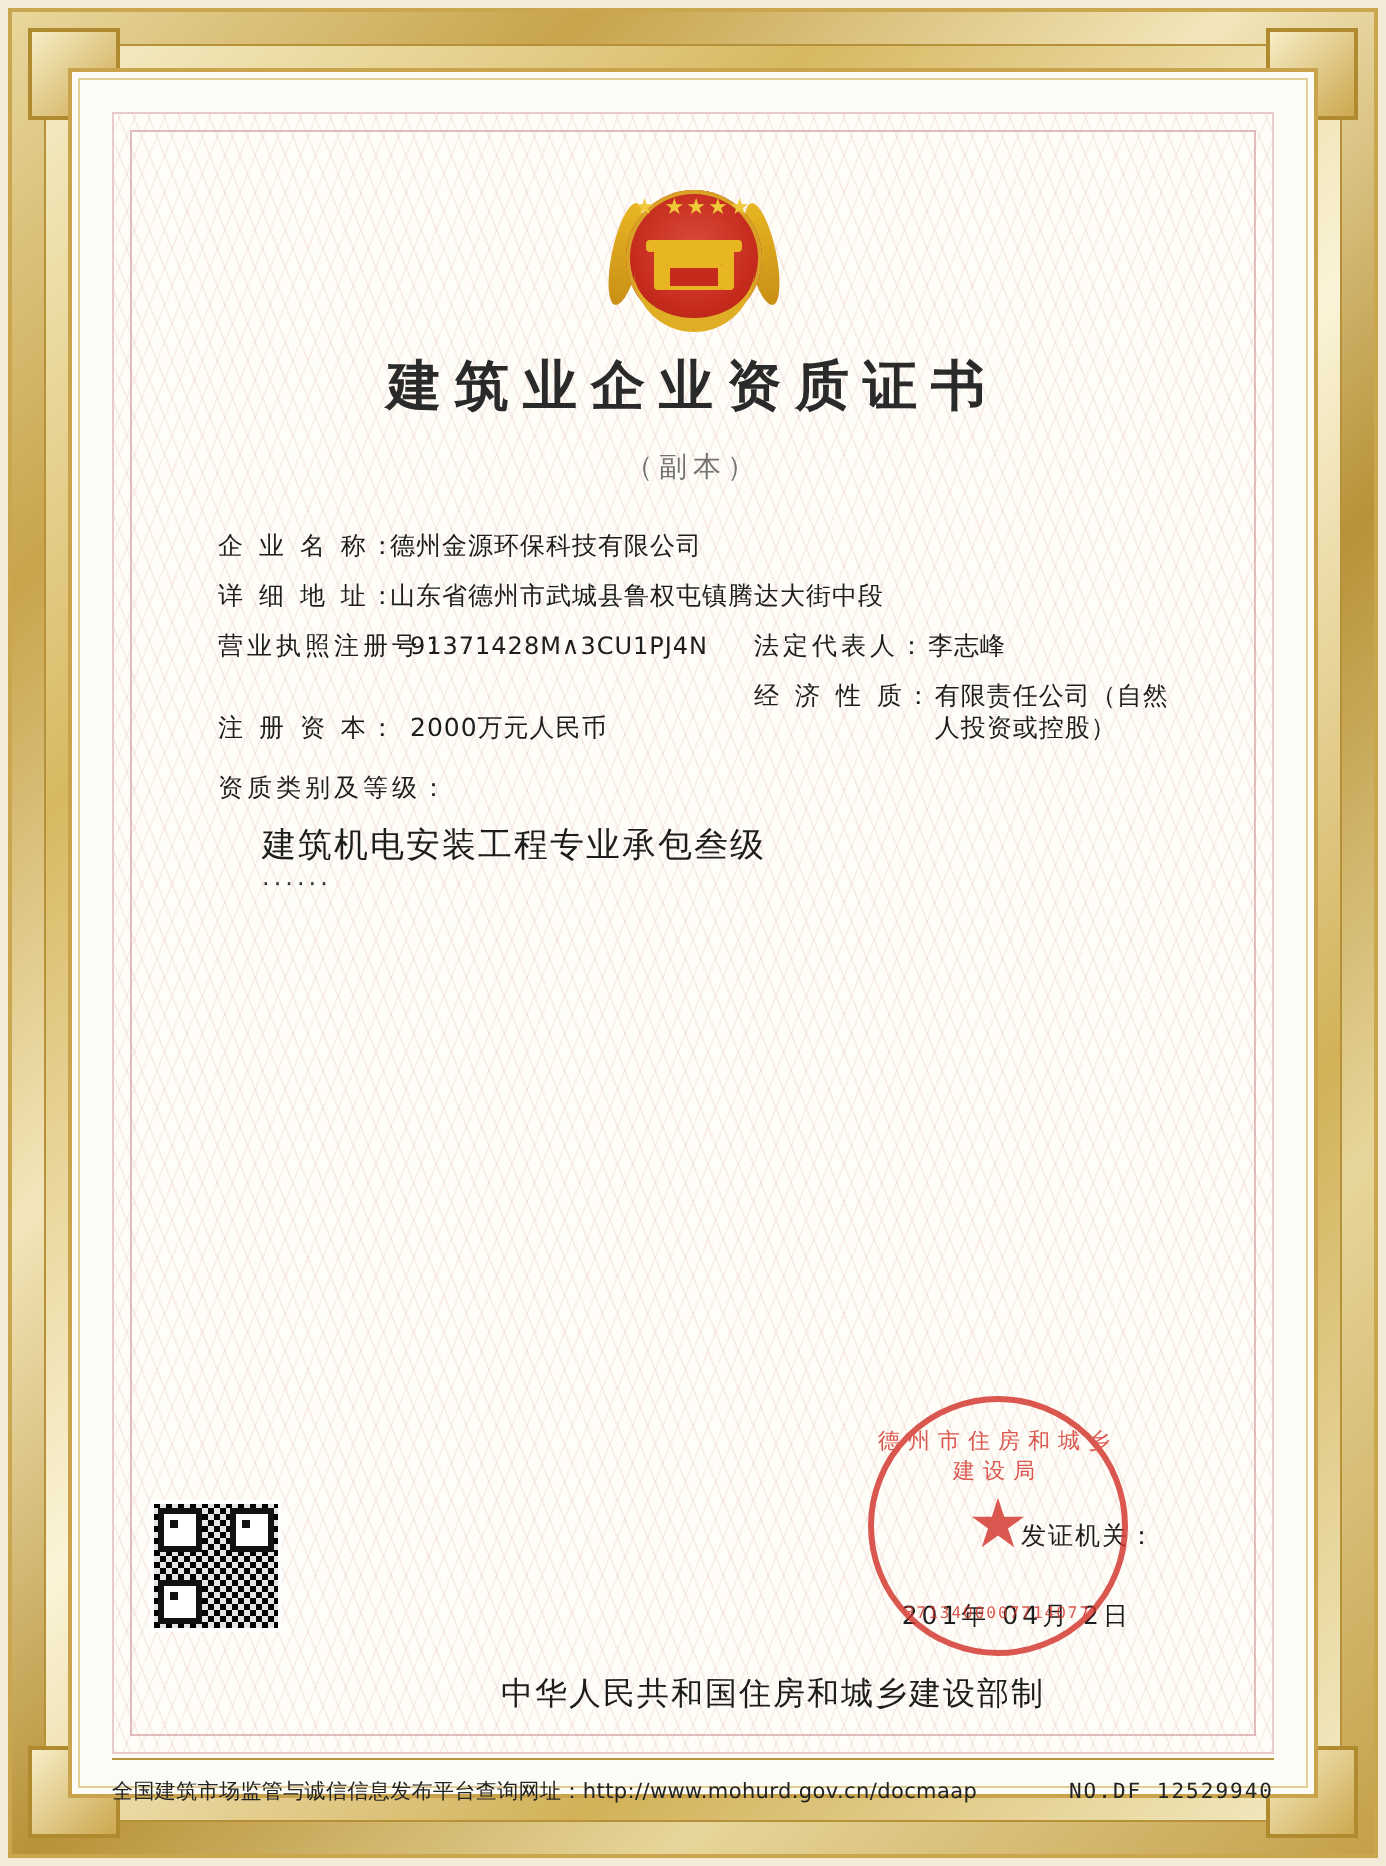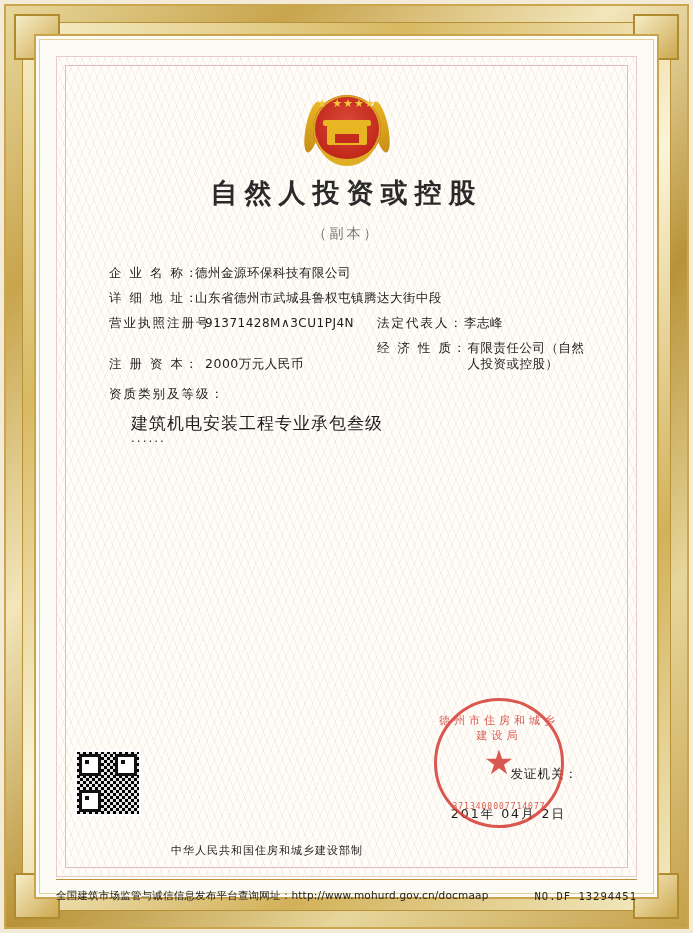--- a/index.html
+++ b/index.html
@@ -261,23 +261,24 @@
   .date-line {
     text-align: right;
     padding-right: 36px;
     margin-top: 20px;
     font-family: "DejaVu Sans", "Liberation Sans", sans-serif;
     font-size: 12.5px;
     letter-spacing: 2px;
     color: #1d1d1d;
   }
   .ministry {
+    text-align: center;
     margin-top: 20px;
     font-family: "DejaVu Sans", "Liberation Sans", sans-serif;
-    font-size: 11px;
+    font-size: 16px;
     letter-spacing: 1px;
     color: #1d1d1d;
     padding-left: 80px;
   }
 
   
   .seal {
     position: absolute;
     right: 72px;
     bottom: 48px;
@@ -395,21 +396,21 @@
         <div class="emblem">
           <div class="ears-l"></div>
           <div class="ears-r"></div>
           <div class="disc"></div>
           <div class="stars">★ ★★★★</div>
           <div class="gate"></div>
           <div class="cog"></div>
         </div>
       </div>
 
-      <div class="cert-title">自然人投资或控股</div>
+      <div class="cert-title">建筑业企业资质证书</div>
       <div class="cert-subtitle">（副本）</div>
 
       <div class="fields">
 
         <div class="row">
           <div class="label w1">企 业 名 称：</div>
           <div class="value">德州金源环保科技有限公司</div>
         </div>
 
         <div class="row">
@@ -464,16 +465,16 @@
         <div class="finder f1"></div>
         <div class="finder f2"></div>
         <div class="finder f3"></div>
       </div>
 
     </div>
   </div>
 
   <div class="footer">
     <div class="left">全国建筑市场监管与诚信信息发布平台查询网址：http://www.mohurd.gov.cn/docmaap</div>
-    <div class="right">NO.DF 13294451</div>
+    <div class="right">NO.DF 12529940</div>
   </div>
 
 </div>
 
 </body></html>

